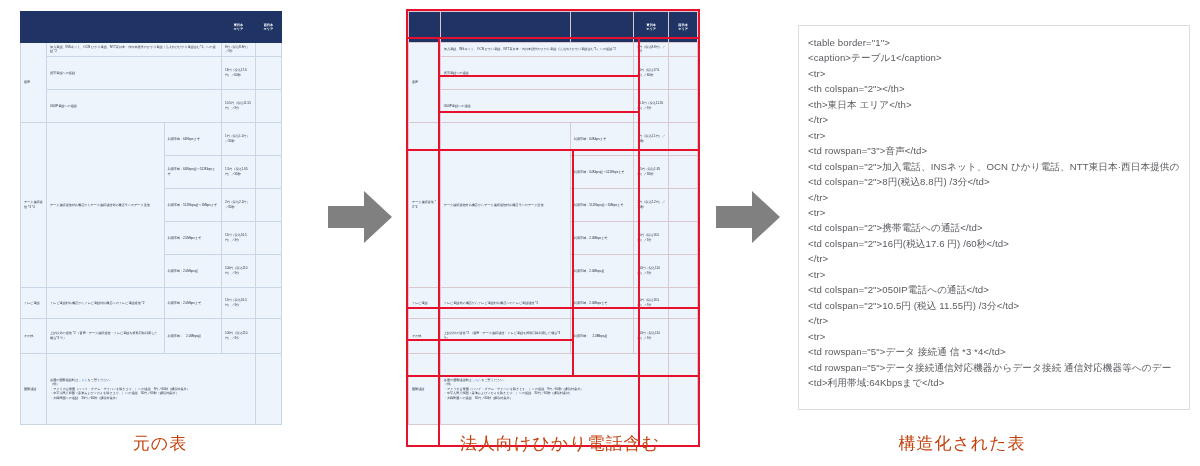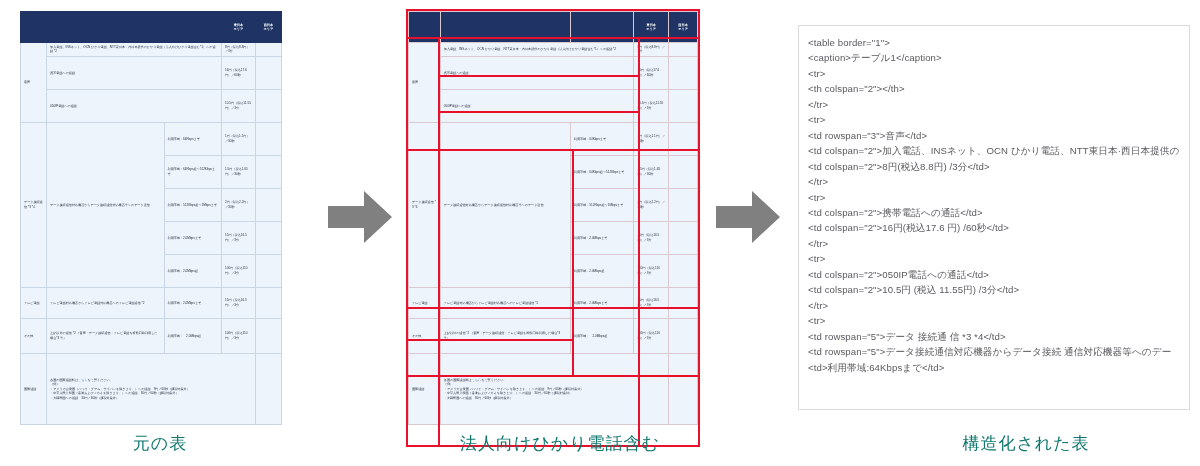--- a/index.html
+++ b/index.html
@@ -76,27 +76,27 @@
     color:#5a5a60;
     white-space:pre;
     letter-spacing:.1px;
   }
 
   
   .cap{
     position:absolute;
     text-align:center;
     font-size:17px;
-    color:#0f766e;
+    color:#c2410c;
     font-family:"Liberation Sans","DejaVu Sans",sans-serif;
     letter-spacing:1px;
   }
   .cap1{left:60px;top:432px;width:200px;}
   .cap2{left:420px;top:432px;width:280px;}
-  .cap3{left:896px;top:432px;width:260px;}
+  .cap3{left:832px;top:432px;width:260px;}
 </style>
 </head>
 <body>
 
 <div class="stage">
 
   <div class="panel1">
     <table class="tbl">
       <colgroup>
         <col style="width:10%">
@@ -329,20 +329,21 @@
     <svg viewBox="0 0 72 62" xmlns="http://www.w3.org/2000/svg" aria-hidden="true">
       <polygon points="4,20 40,20 40,5 68,31 40,57 40,42 4,42" fill="#808080"></polygon>
     </svg>
   </div>
 
   <div class="panel3">
     <div class="codeline">&lt;table border="1"&gt;</div>
     <div class="codeline">&lt;caption&gt;テーブル1&lt;/caption&gt;</div>
     <div class="codeline">&lt;tr&gt;</div>
     <div class="codeline">&lt;th colspan="2"&gt;&lt;/th&gt;</div>
+    <div class="codeline">&lt;th&gt;東日本 エリア&lt;/th&gt;</div>
     <div class="codeline">&lt;/tr&gt;</div>
     <div class="codeline">&lt;tr&gt;</div>
     <div class="codeline">&lt;td rowspan="3"&gt;音声&lt;/td&gt;</div>
     <div class="codeline">&lt;td colspan="2"&gt;加入電話、INSネット、OCN ひかり電話、NTT東日本·西日本提供の</div>
     <div class="codeline">&lt;td colspan="2"&gt;8円(税込8.8円) /3分&lt;/td&gt;</div>
     <div class="codeline">&lt;/tr&gt;</div>
     <div class="codeline">&lt;tr&gt;</div>
     <div class="codeline">&lt;td colspan="2"&gt;携帯電話への通話&lt;/td&gt;</div>
     <div class="codeline">&lt;td colspan="2"&gt;16円(税込17.6 円) /60秒&lt;/td&gt;</div>
     <div class="codeline">&lt;/tr&gt;</div>

